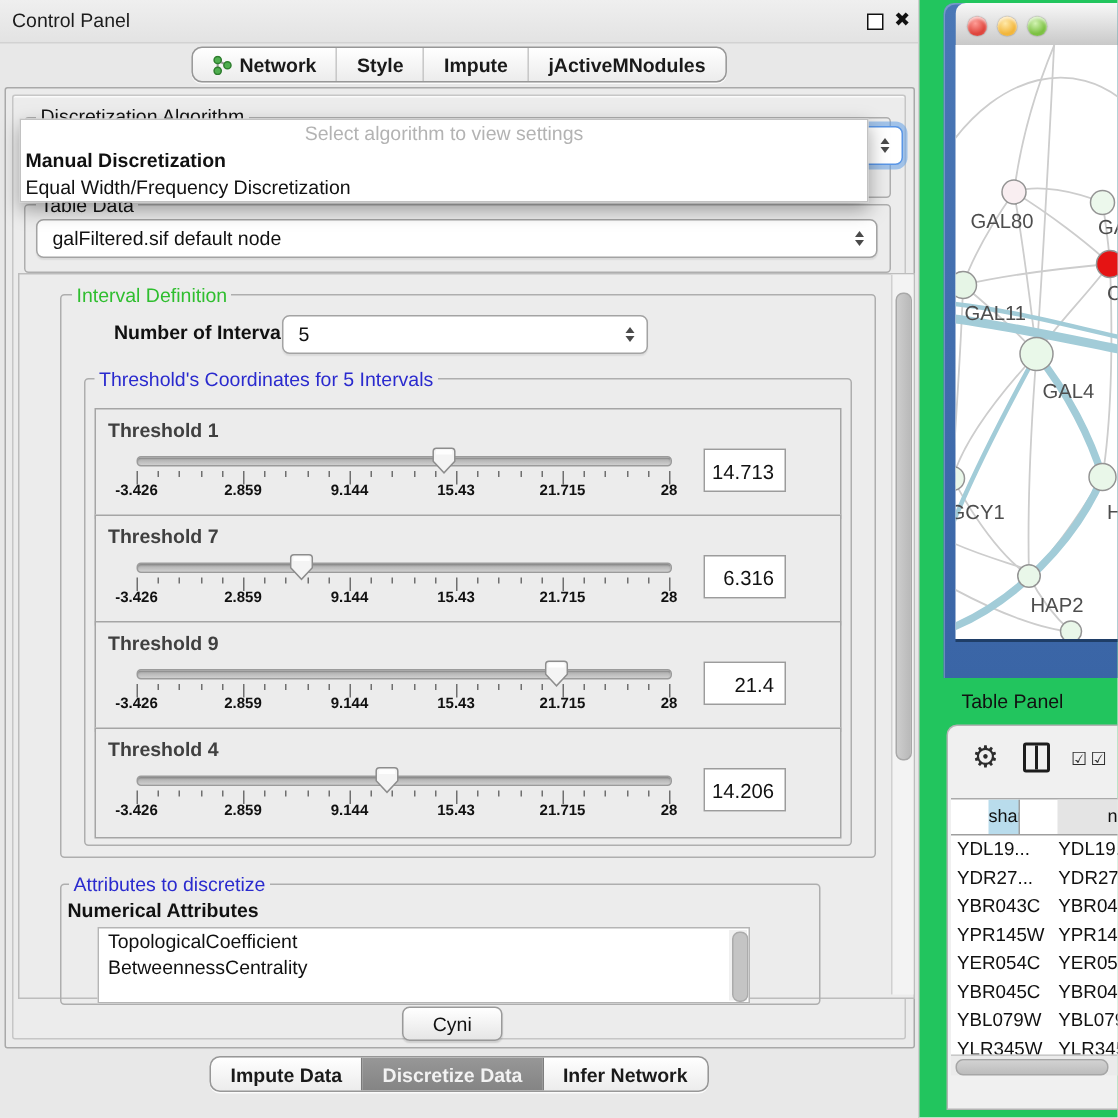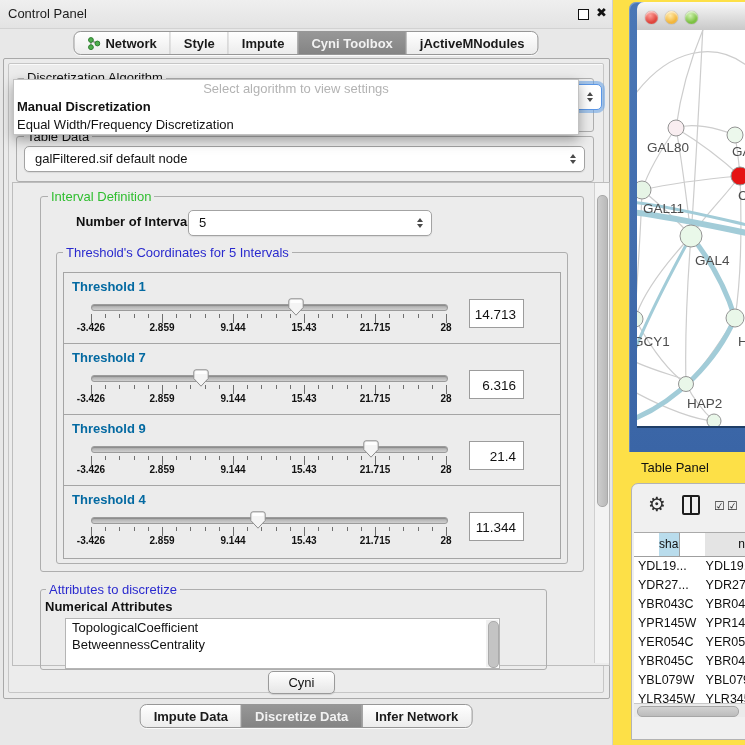--- a/index.html
+++ b/index.html
@@ -48,40 +48,40 @@
          box-shadow:0 5px 12px rgba(0,0,0,.35);z-index:30;}
   #popup .ph{height:18px;text-align:center;font-size:13px;color:#b3b3b3;line-height:18px;}
   #popup .opt{height:18px;font-size:13px;color:#111;line-height:18px;padding-left:3px;}
   #popup .opt.bold{font-weight:bold;}
 
   #scrollpane{left:12px;top:182px;width:596px;height:482px;border:1px solid #bdbdbd;background:#ececec;overflow:hidden;}
   .vscroll{position:absolute;background:#f3f3f3;border-left:1px solid #d0d0d0;}
   .vthumb{position:absolute;left:2px;width:9px;border-radius:5px;background:linear-gradient(90deg,#cdcdcd,#b9b9b9);border:1px solid #a8a8a8;}
 
   .thr-panel{position:absolute;left:63px;width:496px;height:72px;border:1px solid #a5a5a5;background:#ececec;}
-  .thr-label{position:absolute;left:8px;top:6px;font-size:13px;font-weight:bold;color:#0369a1;}
+  .thr-label{position:absolute;left:8px;top:6px;font-size:13px;font-weight:bold;color:#404040;}
   .thr-track{position:absolute;left:27px;top:31px;width:355px;height:5px;border-radius:3px;
              background:linear-gradient(#a9a9a9,#cfcfcf);border:1px solid #9b9b9b;box-shadow:inset 0 1px 1px rgba(0,0,0,.2);}
   .thr-handle{position:absolute;top:25px;z-index:2;}
   .tick{position:absolute;width:1px;background:#6f6f6f;}
   .tick-label{position:absolute;top:49px;font-size:10px;font-weight:bold;color:#111;transform:translateX(-50%);}
   .thr-value{position:absolute;left:405px;top:26px;width:55px;height:29px;background:#fff;border:1px solid #9c9c9c;
              font-size:13.5px;color:#111;line-height:29px;text-align:right;padding-right:7px;box-sizing:border-box;}
 
   #attr-list{position:absolute;left:65px;top:618px;width:433px;height:49px;background:#fff;border:1px solid #b5b5b5;overflow:hidden;}
   .attr-item{font-size:13px;color:#111;padding-left:6px;height:17px;line-height:17px;}
   #attr-scroll{position:absolute;right:1px;top:1px;width:12px;height:47px;background:#f0f0f0;}
   #attr-thumb{position:absolute;left:1.5px;top:1px;width:9px;height:45px;border-radius:5px;background:#c4c4c4;border:1px solid #ababab;}
 
   #apply-btn{left:268px;top:671px;width:65px;height:21px;border:1px solid #9a9a9a;border-radius:5px;
              background:linear-gradient(#ffffff,#e6e6e6);font-size:13px;color:#111;text-align:center;line-height:21px;
              box-shadow:0 1px 1px rgba(0,0,0,.12);}
 
   
-  #right-col{left:612px;top:0;width:133px;height:745px;background:#fde047;border-left:1px solid #cfcfcf;}
+  #right-col{left:612px;top:0;width:133px;height:745px;background:#22c55e;border-left:1px solid #cfcfcf;}
   #net-window{position:absolute;left:16px;top:2px;width:117px;height:450px;
               background:linear-gradient(180deg,var(--mac-blue-l),var(--mac-blue));border-top-left-radius:7px;
               box-shadow:inset 1px 1px 0 rgba(255,255,255,.25);}
   #net-titlebar{position:absolute;left:8px;top:0;width:109px;height:28px;background:linear-gradient(#f8f8f8,#c9c9c9);
                 border-bottom:1px solid #8f8f8f;border-top-left-radius:7px;}
   .tl{position:absolute;top:9px;width:13px;height:13px;border-radius:50%;box-shadow:inset 0 1.5px 2px rgba(255,255,255,.75),0 0 1px rgba(0,0,0,.55);}
   #net-canvas{position:absolute;left:8px;top:28px;width:109px;height:396px;background:#fff;overflow:hidden;}
   #net-shadow{position:absolute;left:8px;top:424px;width:109px;height:2px;background:#1f3e67;}
 
   #table-panel-title{position:absolute;left:28px;top:460px;font-size:13px;color:#111;}
@@ -123,23 +123,20 @@
           <circle cx="3.5" cy="10.2" r="2.4" fill="#4fae4f" stroke="#2e7d2e"></circle>
           <circle cx="10" cy="6.5" r="2.4" fill="#4fae4f" stroke="#2e7d2e"></circle>
         </svg>
         <span>Network</span>
       </span>
       <span class="seg-item">
         <span>Style</span>
       </span>
       <span class="seg-item">
         <span>Impute</span>
-      </span>
-      <span class="seg-item sel">
-        <span>Cyni Toolbox</span>
       </span>
       <span class="seg-item">
         <span>jActiveMNodules</span>
       </span>
     </div>
 
   <div id="panel-a" class="abs"></div>
   <div id="panel-b" class="abs"></div>
 
   <div class="groupbox" style="left:16px;top:78px;width:576px;height:52px;"></div>
@@ -343,21 +340,21 @@
         <span class="tick-label" style="left: 27px;">-3.426</span>
         <span class="tick-label" style="left: 98px;">2.859</span>
         <span class="tick-label" style="left: 169px;">9.144</span>
         <span class="tick-label" style="left: 240px;">15.43</span>
         <span class="tick-label" style="left: 311px;">21.715</span>
         <span class="tick-label" style="left: 382px;">28</span>
         <svg width="16" height="19" class="thr-handle" style="left: 185.848px;">
           <path d="M3,0.8 h10 q2.2,0 2.2,2.2 v6.5 l-7.2,7.7 l-7.2,-7.7 v-6.5 q0,-2.2 2.2,-2.2 z" fill="#f4f4f4" stroke="#8d8d8d" stroke-width="1"></path>
           <path d="M3.5,2 h9 q1,0 1,1 v2 h-11 v-2 q0,-1 1,-1 z" fill="#ffffff" opacity="0.85"></path>
         </svg>
-        <div class="thr-value">11.344</div>
+        <div class="thr-value">14.206</div>
       </div>
     </div>
 
   <div class="groupbox" style="left:40px;top:589px;width:505px;height:79px;"></div>
   <div class="grouplabel lbl-blue" style="left:46px;top:582px;">Attributes to discretize</div>
   <div class="abs" style="left:45px;top:599px;font-size:13px;font-weight:bold;color:#111;">Numerical Attributes</div>
   <div id="attr-list">
     <div id="attr-items">
         <div class="attr-item">TopologicalCoefficient</div>
         <div class="attr-item">BetweennessCentrality</div>

